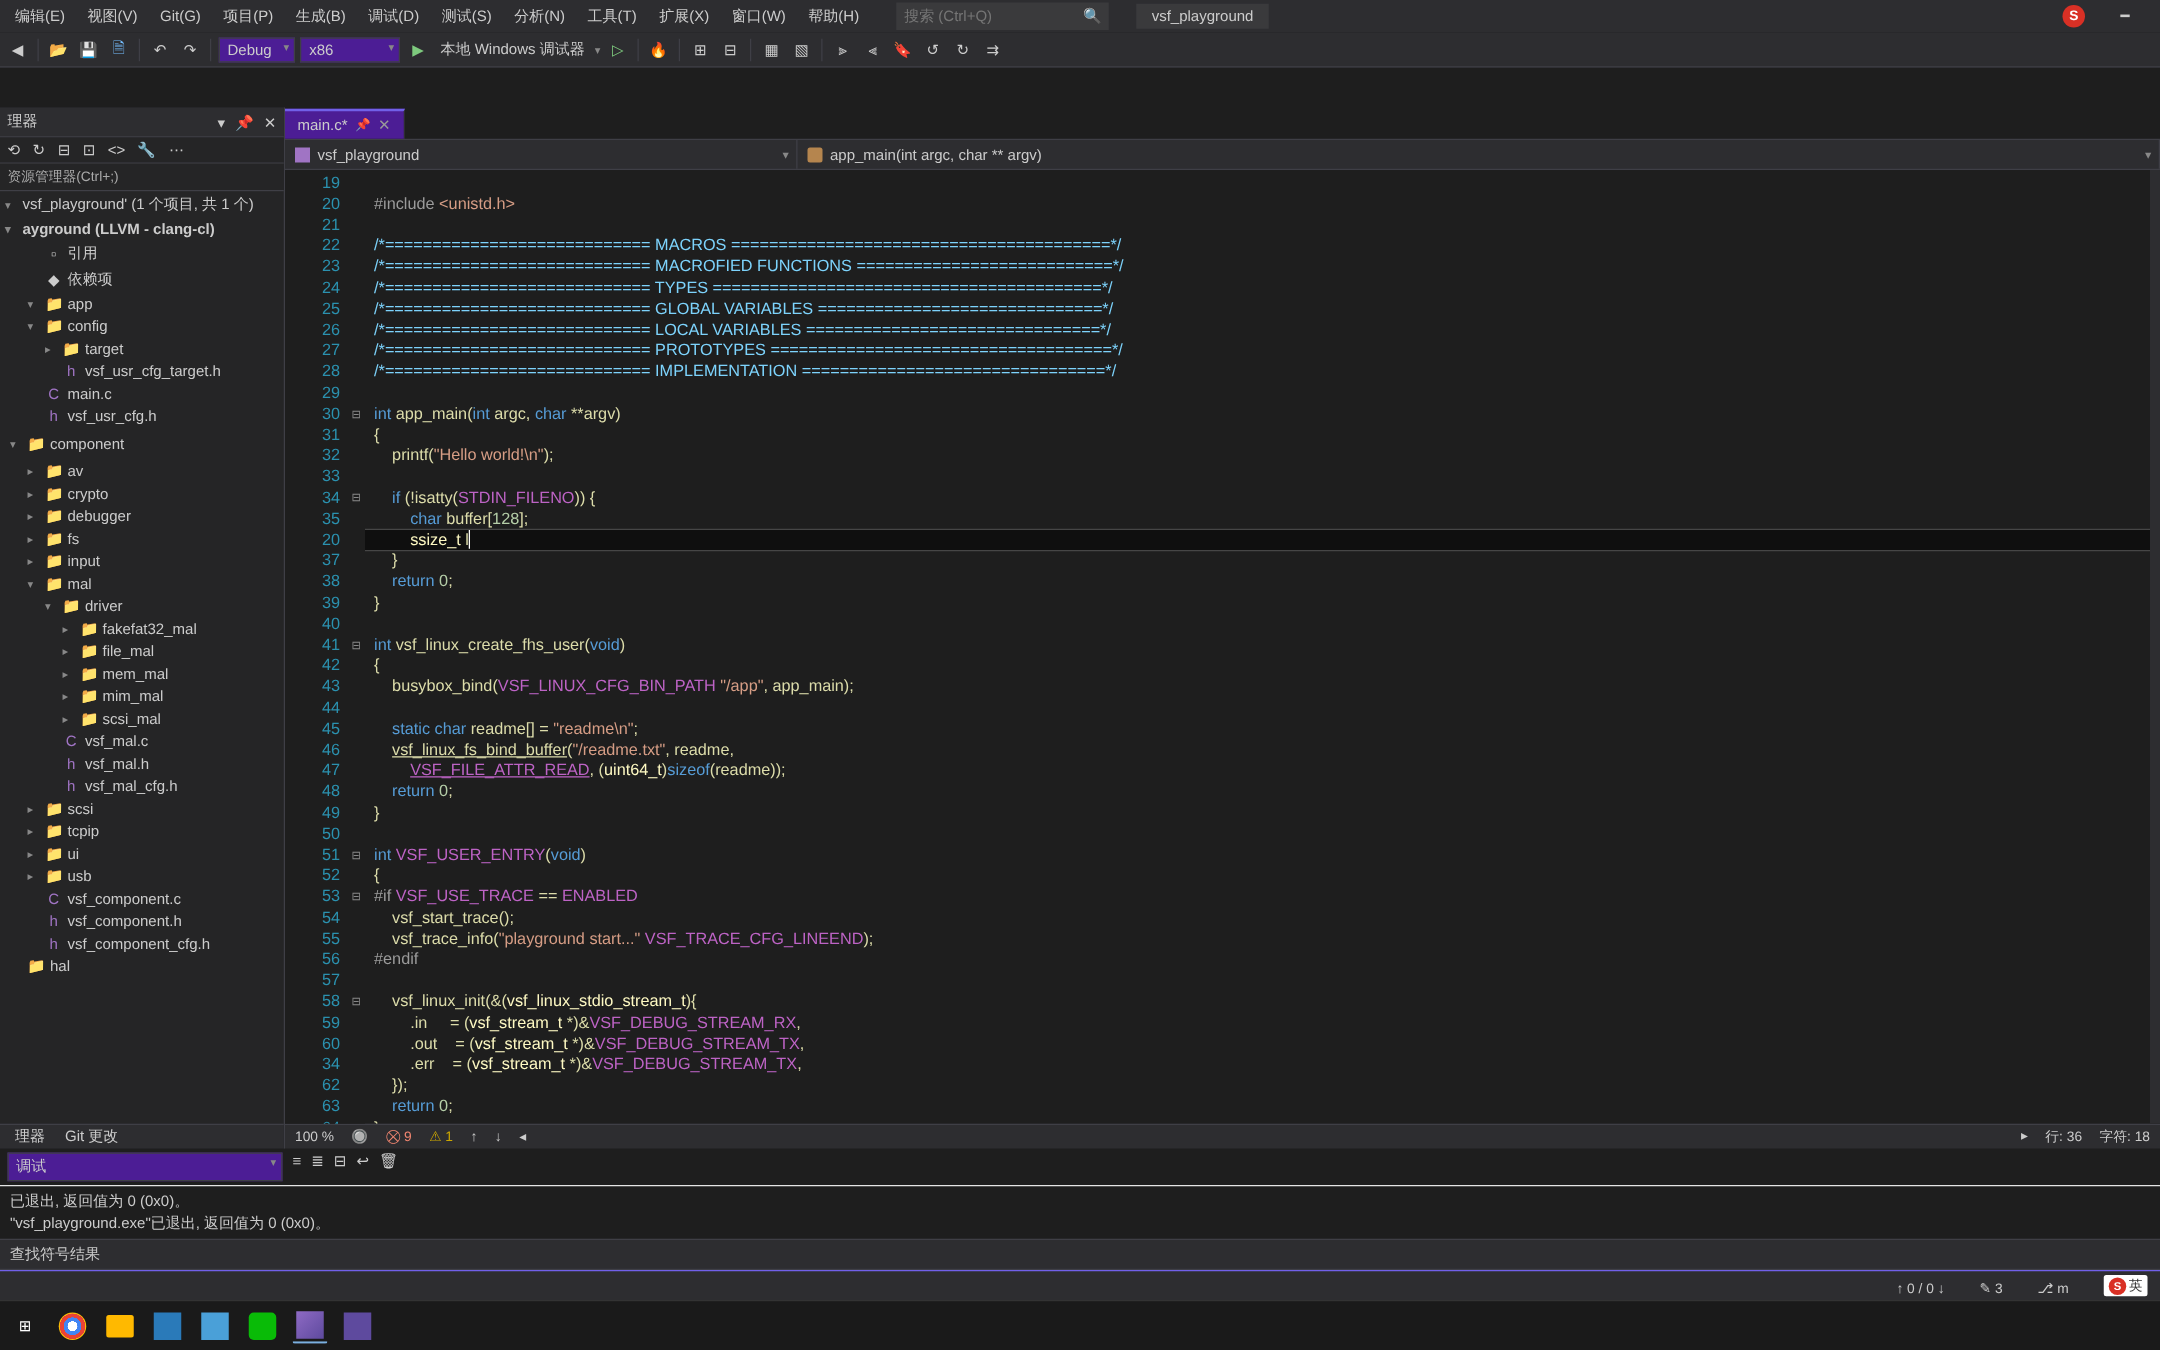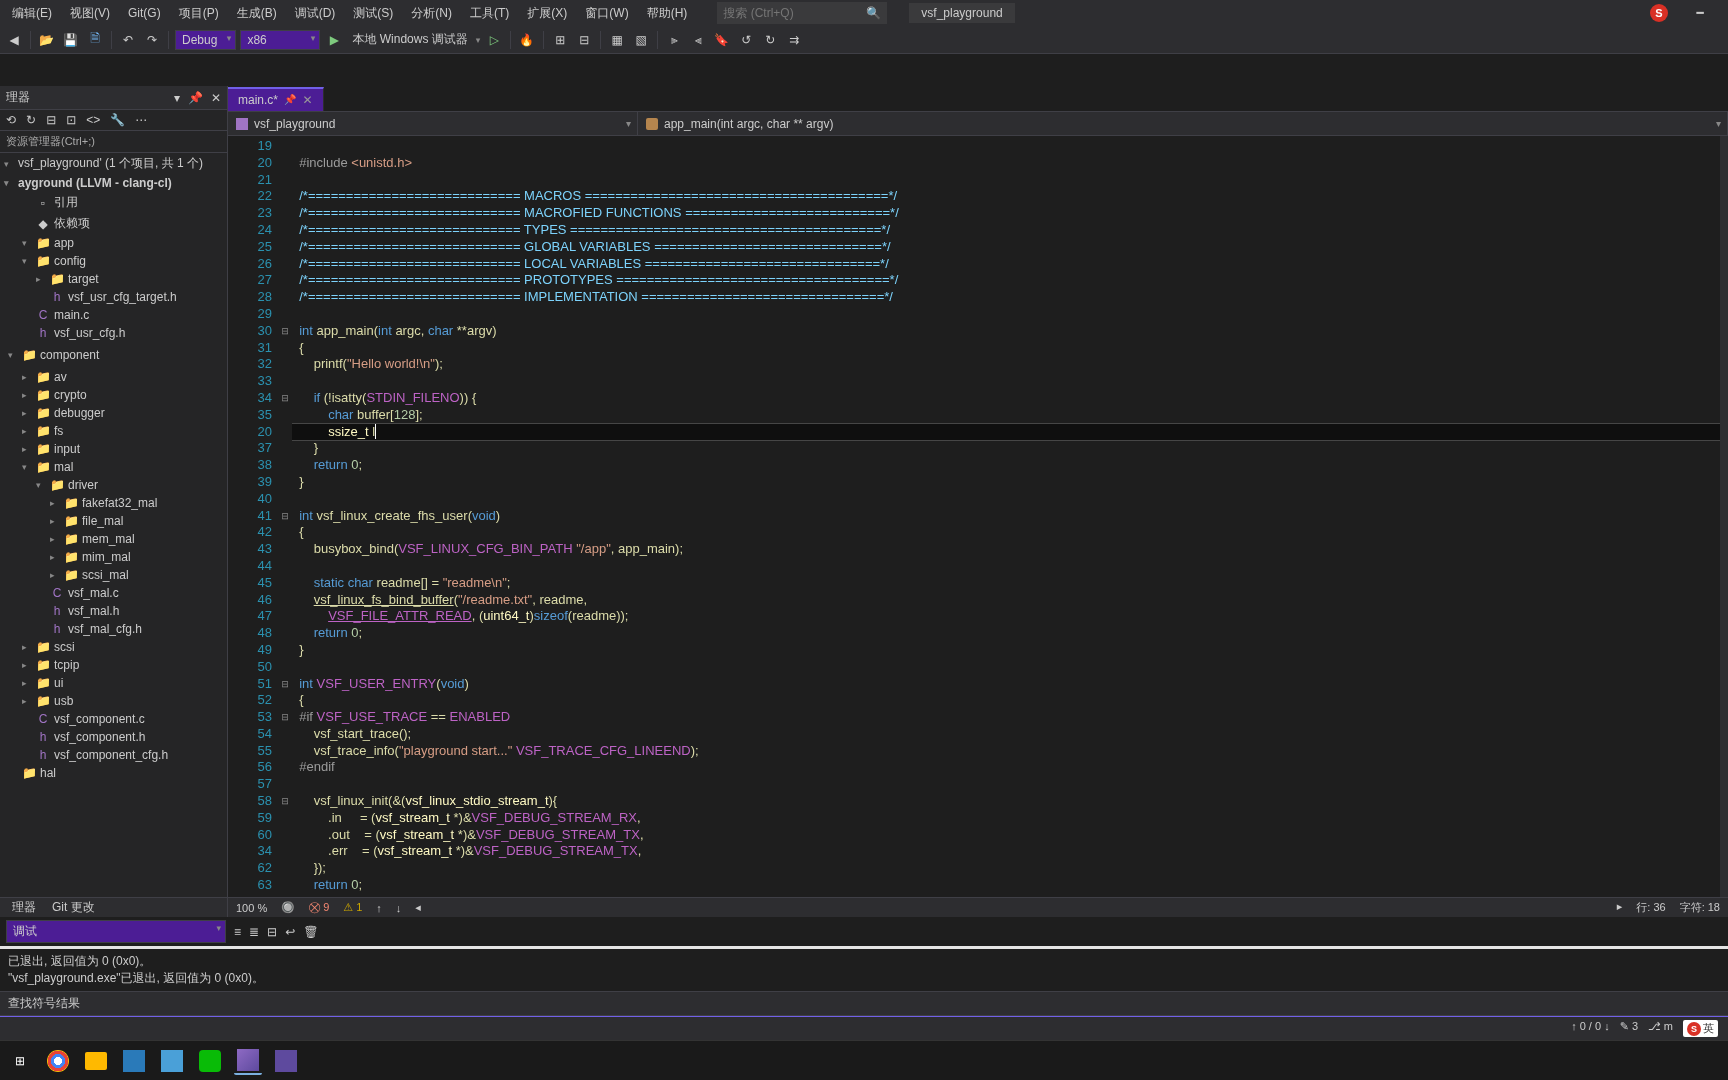--- a/index.html
+++ b/index.html
@@ -62,28 +62,28 @@
 .minimap { width: 8px; background: #2d2d30; }
 
 .editor-status { background: #2d2d30; height: 20px; display: flex; align-items: center; padding: 0 8px; gap: 14px; color: #ccc; font-size: 11px; border-top: 1px solid #3f3f46; }
 .editor-status .right { margin-left: auto; display: flex; gap: 14px; }
 .err { color: #f48771; } .warn { color: #cca700; }
 
 .bottom-tabs { background: #2d2d30; height: 20px; display: flex; align-items: center; border-top: 1px solid #3f3f46; padding-left: 4px; }
 .bottom-tabs .btab { padding: 2px 8px; }
 
 .output-panel { background: #1e1e1e; }
-.output-header { display: flex; align-items: center; padding: 3px 6px; gap: 8px; border-bottom: 3px solid #e5e5e5; }
+.output-header { display: flex; align-items: flex-start; padding: 3px 6px; gap: 8px; border-bottom: 1px solid #e5e5e5; }
 .output-header .combo { min-width: 220px; }
 .output-body { font-family: Consolas, monospace; font-size: 12px; padding: 4px 8px; color: #ccc; min-height: 42px; }
 
 .symbols-header { background: #2d2d30; padding: 3px 8px; border-top: 1px solid #3f3f46; border-bottom: 1px solid #3f3f46; }
 
 .statusbar { background: #2d2d30; height: 24px; display: flex; align-items: center; padding: 0 10px; gap: 16px; border-top: 1px solid #7160e8; color: #ccc; font-size: 11px; }
-.statusbar .right { margin-left: auto; display: flex; gap: 10px; align-items: flex-start; }
+.statusbar .right { margin-left: auto; display: flex; gap: 28px; align-items: flex-end; }
 .pen-icon::before { content: "✎"; }
 .branch-icon::before { content: "⎇"; }
 
 .taskbar { background: #1a1a1a; height: 40px; display: flex; align-items: center; padding: 0 6px; gap: 10px; border-top: 1px solid #333; }
 .task-icon { width: 28px; height: 28px; display: flex; align-items: center; justify-content: center; border-radius: 2px; }
 .task-icon.start { color: #fff; }
 .chrome { background: radial-gradient(circle, #fff 25%, #4285f4 26%, #4285f4 45%, #ea4335 46%, #ea4335 65%, #fbbc05 66%, #fbbc05 85%, #34a853 86%); border-radius: 50%; width: 22px; height: 22px; }
 .folder-task { background: #ffb900; width: 22px; height: 18px; border-radius: 2px; }
 .vs-icon { background: linear-gradient(135deg, #8e6ac4, #5e4a9e); width: 22px; height: 22px; }
 .active-task { border-bottom: 2px solid #7bb0e0; }

